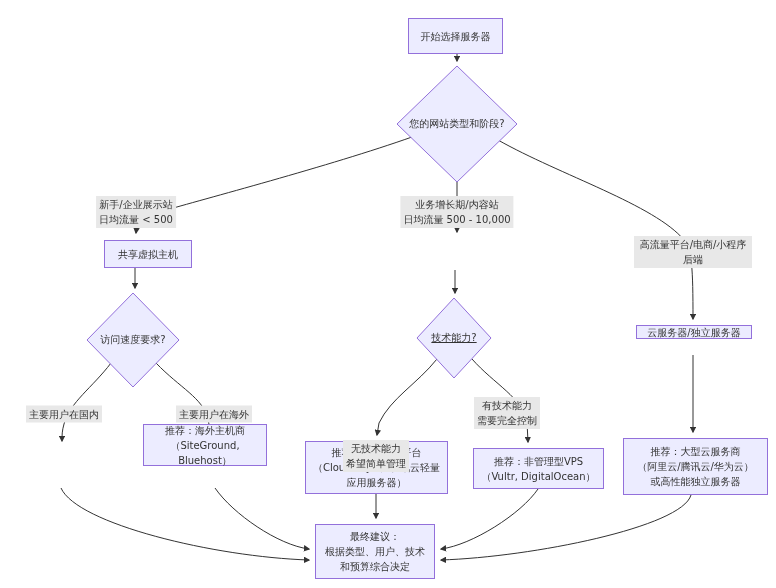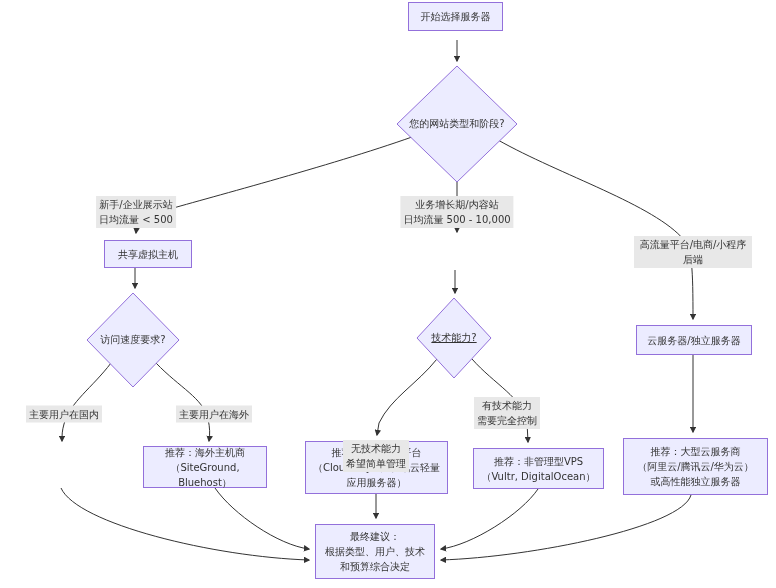--- a/index.html
+++ b/index.html
@@ -55,29 +55,29 @@
       <path marker-end="url(#arrow)" d="M538,489 C521,514 472,545 441,549"></path>
       <path marker-end="url(#arrow)" d="M691,495 C682,527 532,557 441,560"></path>
     </g>
     <g fill="#ECECFF" stroke="#9370DB" stroke-width="1">
       <polygon points="457,66 517,124 457,182 397,124"></polygon>
       <polygon points="133,293 179,340 133,387 87,340"></polygon>
       <polygon points="454,298 491,338 454,378 417,338"></polygon>
     </g>
   </svg>
 
-  <div class="node" style="left:408px;top:2px;width:95px;height:29px;">开始选择服务器</div>
+  <div class="node" style="left:408px;top:18px;width:95px;height:36px;">开始选择服务器</div>
 
   <div class="node" style="left:104px;top:240px;width:88px;height:28px;">共享虚拟主机</div>
 
 
-  <div class="node" style="left:636px;top:325px;width:116px;height:30px;">云服务器/独立服务器</div>
+  <div class="node" style="left:636px;top:325px;width:116px;height:14px;">云服务器/独立服务器</div>
 
 
-  <div class="node" style="left:143px;top:446px;width:124px;height:42px;">推荐：海外主机商
+  <div class="node" style="left:143px;top:424px;width:124px;height:42px;">推荐：海外主机商
 （SiteGround, Bluehost）</div>
 
   <div class="node" style="left:305px;top:441px;width:143px;height:53px;">推荐：管理型云平台
 （Cloudways， 腾讯云轻量
 应用服务器）</div>
 
   <div class="node" style="left:473px;top:448px;width:131px;height:41px;">推荐：非管理型VPS
 （Vultr, DigitalOcean）</div>
 
   <div class="node" style="left:623px;top:438px;width:145px;height:57px;">推荐：大型云服务商

